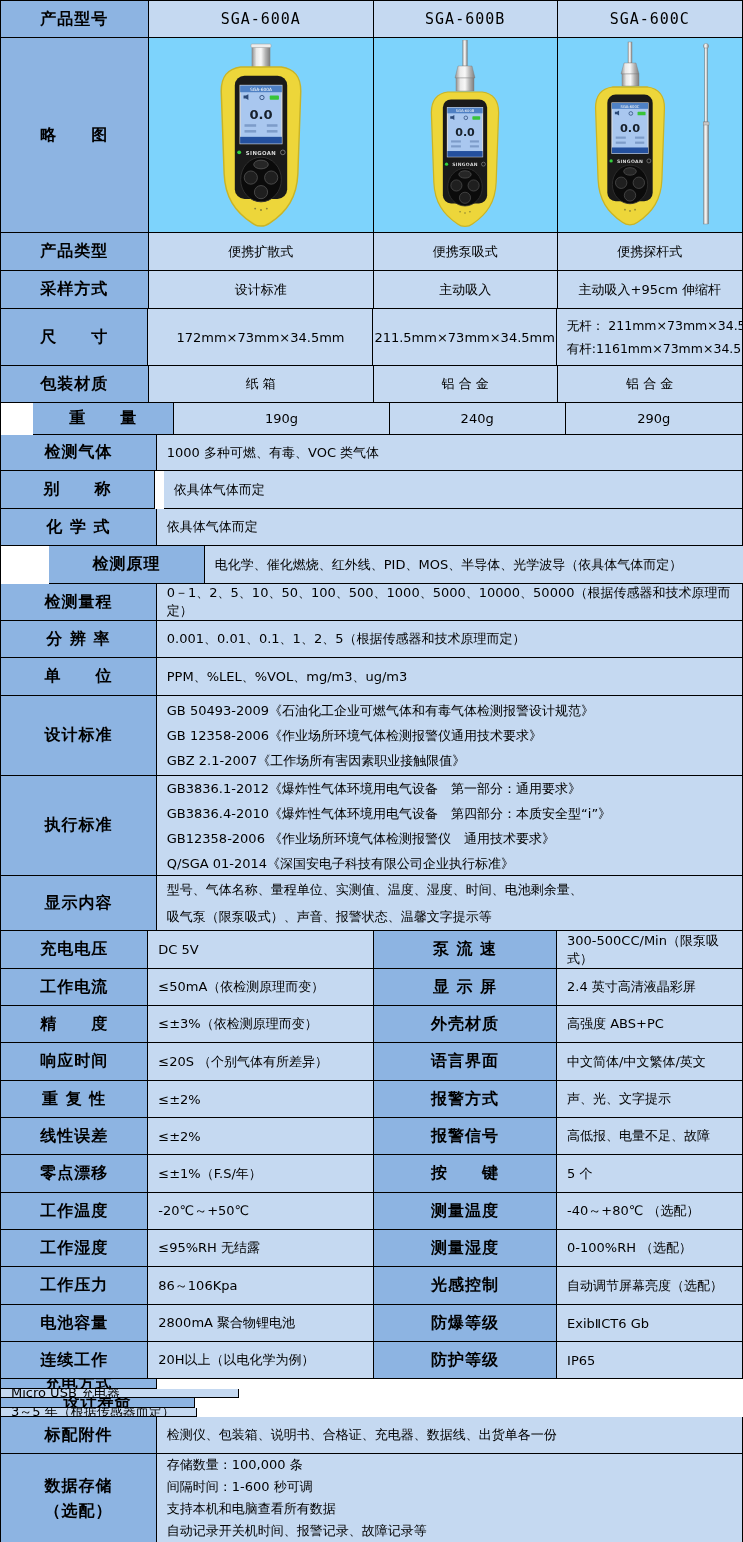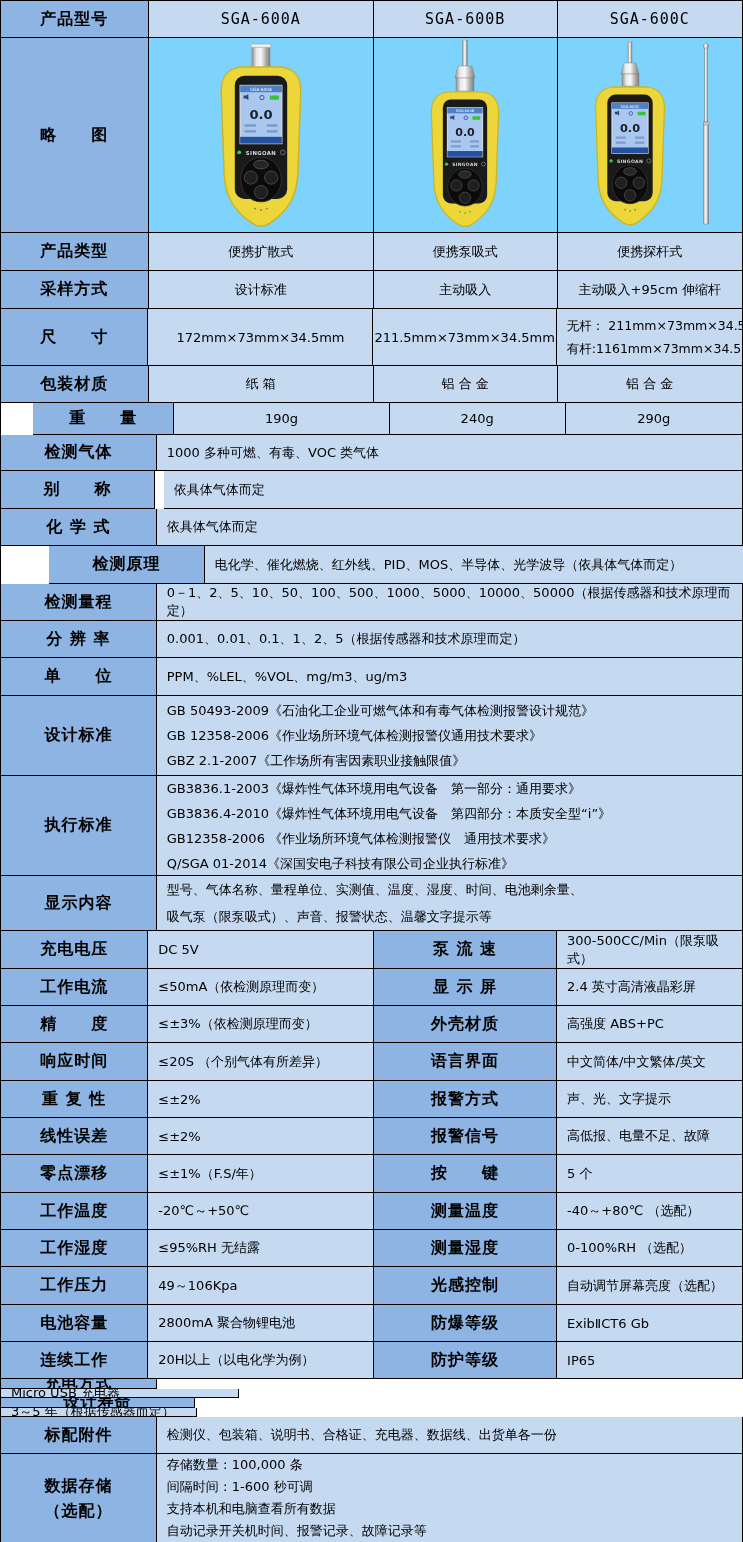--- a/index.html
+++ b/index.html
@@ -274,21 +274,21 @@
         <div class="cell c0 label">设计标准</div>
         <div class="cell cmerged value left">
           <div class="line">GB 50493-2009《石油化工企业可燃气体和有毒气体检测报警设计规范》</div>
           <div class="line">GB 12358-2006《作业场所环境气体检测报警仪通用技术要求》</div>
           <div class="line">GBZ 2.1-2007《工作场所有害因素职业接触限值》</div>
         </div>
       </div>
       <div class="row" style="height: 100px;">
         <div class="cell c0 label">执行标准</div>
         <div class="cell cmerged value left">
-          <div class="line">GB3836.1-2003《爆炸性气体环境用电气设备　第一部分：通用要求》</div>
+          <div class="line">GB3836.1-2012《爆炸性气体环境用电气设备　第一部分：通用要求》</div>
           <div class="line">GB3836.4-2010《爆炸性气体环境用电气设备　第四部分：本质安全型“i”》</div>
           <div class="line">GB12358-2006 《作业场所环境气体检测报警仪　通用技术要求》</div>
           <div class="line">Q/SGA 01-2014《深国安电子科技有限公司企业执行标准》</div>
         </div>
       </div>
       <div class="row" style="height: 55px;">
         <div class="cell c0 label">显示内容</div>
         <div class="cell cmerged value left twoline">
           <div class="line">型号、气体名称、量程单位、实测值、温度、湿度、时间、电池剩余量、</div>
           <div class="line">吸气泵（限泵吸式）、声音、报警状态、温馨文字提示等</div>
@@ -345,21 +345,21 @@
         <div class="cell c3 value left">-40～+80℃ （选配）</div>
       </div>
       <div class="row" style="height: 37px;">
         <div class="cell c0 label">工作湿度</div>
         <div class="cell c1 value left">≤95%RH 无结露</div>
         <div class="cell c2 label">测量湿度</div>
         <div class="cell c3 value left">0-100%RH （选配）</div>
       </div>
       <div class="row" style="height: 38px;">
         <div class="cell c0 label">工作压力</div>
-        <div class="cell c1 value left">49～106Kpa</div>
+        <div class="cell c1 value left">86～106Kpa</div>
         <div class="cell c2 label">光感控制</div>
         <div class="cell c3 value left">自动调节屏幕亮度（选配）</div>
       </div>
       <div class="row" style="height: 37px;">
         <div class="cell c0 label">电池容量</div>
         <div class="cell c1 value left">2800mA 聚合物锂电池</div>
         <div class="cell c2 label">防爆等级</div>
         <div class="cell c3 value left">ExibⅡCT6 Gb</div>
       </div>
       <div class="row" style="height: 37px;">

